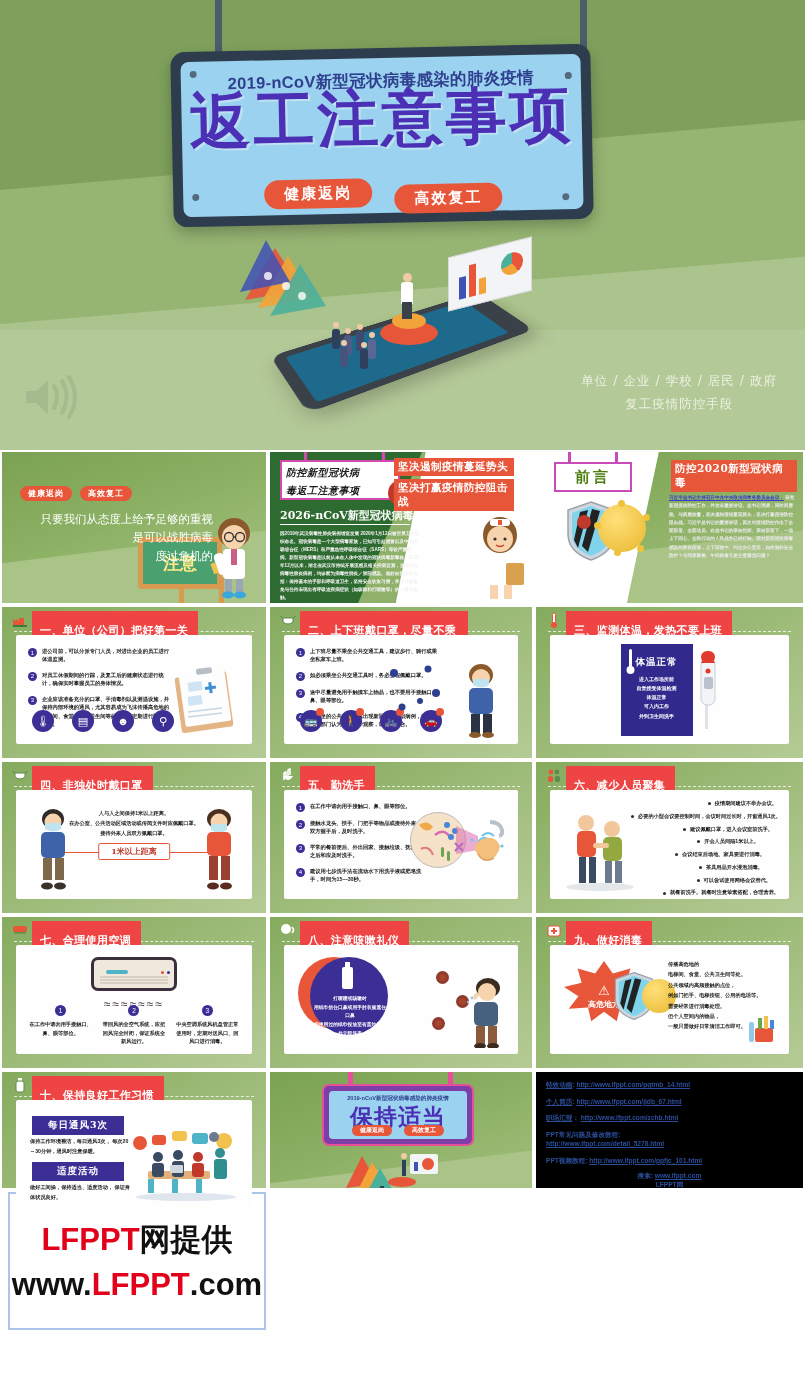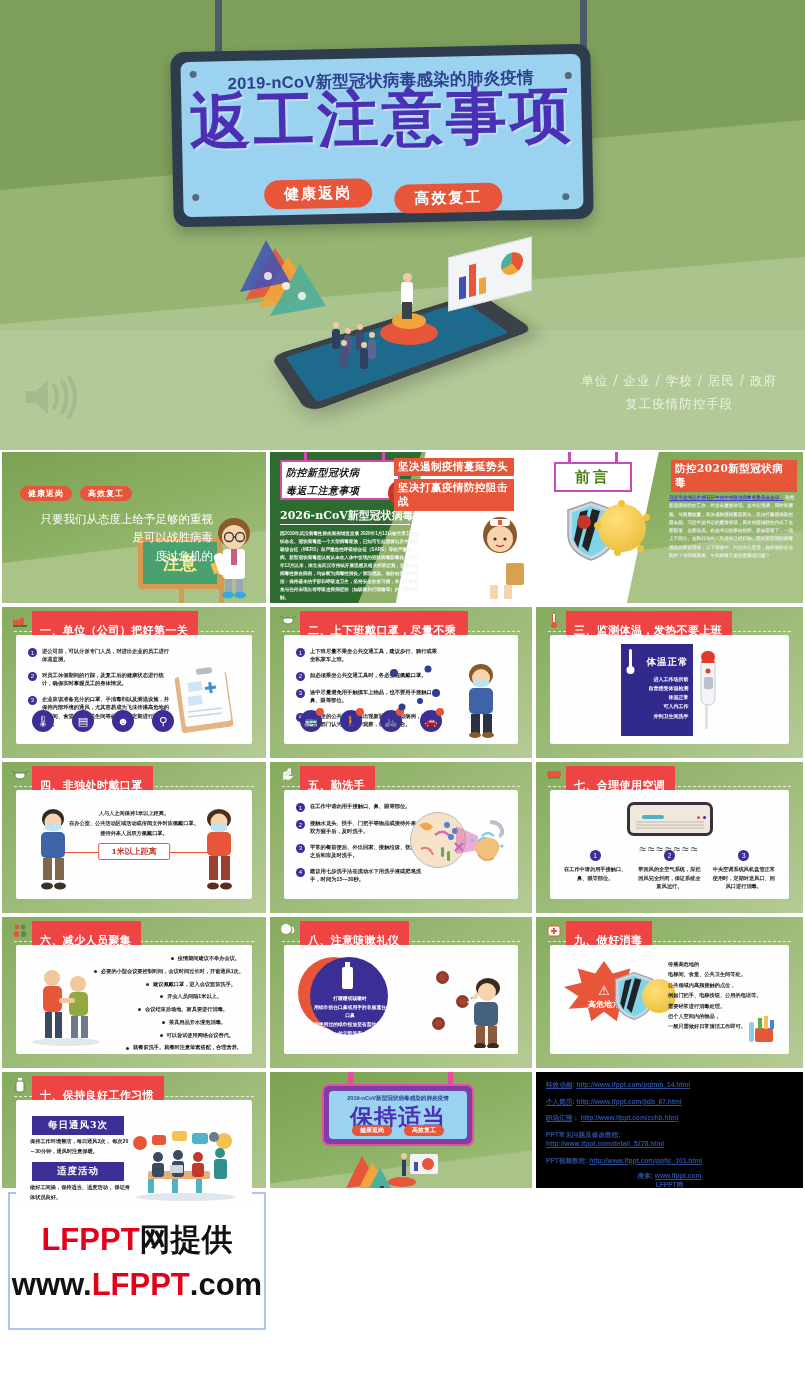--- a/index.html
+++ b/index.html
@@ -201,21 +201,21 @@
   .round-icon{width:22px; height:22px; border-radius:50%; background:#3b2f96; position:relative;
               display:flex; align-items:center; justify-content:center; color:#fff; font-size:11px;}
   .badge-dot{position:absolute; right:-2px; top:-2px; width:8px; height:8px; border-radius:50%;
              background:#e8563a; color:#fff; font-size:5px; display:flex; align-items:center; justify-content:center;}
 
   .clipboard{position:absolute; right:10px; bottom:10px; width:74px; height:68px;}
   .boy-mask{position:absolute; right:14px; bottom:6px; width:46px; height:76px;}
 
   
   .temp-wrap{position:absolute; inset:0; display:flex; align-items:center; justify-content:center; gap:6px;}
-  .temp-card{width:72px; height:92px; padding:6px 4px; color:#fff; text-align:right; position:relative;}
+  .temp-card{width:72px; height:92px; padding:6px 4px; color:#fff; text-align:center; position:relative;}
   .temp-card.blue{background:#312a8c;} .temp-card.red{background:#e8563a;}
   .temp-card h4{font-size:9.5px; margin:6px 0 6px; letter-spacing:1px;
                 font-family:"DejaVu Serif","Liberation Serif",serif;}
   .temp-card p{font-size:5px; line-height:1.85; font-weight:bold;}
   .thermo-glyph{position:absolute; left:5px; top:5px; width:9px; height:26px;}
   .thermometer{width:20px; height:86px; position:relative;}
 
   
   .dist-text{position:absolute; left:50%; top:18px; transform:translateX(-50%); width:150px;
              text-align:center; font-size:5.2px; line-height:1.95; color:#1b1b1b; font-weight:bold;}
@@ -760,57 +760,20 @@
           </svg>
         </div>
       </div>
     </div>
 
     <div class="cell">
       <div class="sc-bg"></div>
       <div class="sc-head">
         <span class="sc-icon">
           <svg width="16" height="16" viewBox="0 0 16 16">
-              <rect x="1" y="4" width="14" height="6" rx="2" fill="#e8563a"></rect>
-              <rect x="2" y="10" width="12" height="1.5" fill="#5c8c4a"></rect>
-            </svg>
-        </span>
-        <span class="sc-title">七、合理使用空调</span>
-      </div>
-      <div class="sc-dash"></div>
-      <div class="sc-card">
-        <div class="ac-unit">
-          <span class="ac-led"></span>
-          <span class="ac-vent"></span>
-          <span style="position:absolute;right:10px;top:11px;width:3px;height:3px;border-radius:50%;background:#e8563a;"></span>
-          <span style="position:absolute;right:4px;top:11px;width:3px;height:3px;border-radius:50%;background:#3b2f96;"></span>
-        </div>
-        <div class="ac-waves">≈≈≈≈≈≈≈</div>
-        <div class="ac-cols">
-          <div class="ac-col">
-            <span class="n">1</span>
-            <p>在工作中请勿用手接触口、鼻、眼等部位。</p>
-          </div>
-          <div class="ac-col">
-            <span class="n">2</span>
-            <p>带回风的全空气系统，应把回风完全封闭，保证系统全新风运行。</p>
-          </div>
-          <div class="ac-col">
-            <span class="n">3</span>
-            <p>中央空调系统风机盘管正常使用时，定期对送风口、回风口进行消毒。</p>
-          </div>
-        </div>
-      </div>
-    </div>
-
-    <div class="cell">
-      <div class="sc-bg"></div>
-      <div class="sc-head">
-        <span class="sc-icon">
-          <svg width="16" height="16" viewBox="0 0 16 16">
               <circle cx="5" cy="5" r="2.4" fill="#e8563a"></circle>
               <circle cx="11" cy="5" r="2.4" fill="#5c8c4a"></circle>
               <rect x="2" y="9" width="5" height="6" rx="2" fill="#e8563a"></rect>
               <rect x="9" y="9" width="5" height="6" rx="2" fill="#5c8c4a"></rect>
             </svg>
         </span>
         <span class="sc-title">六、减少人员聚集</span>
       </div>
       <div class="sc-dash"></div>
       <div class="sc-card">
@@ -855,20 +818,57 @@
             <circle cx="26" cy="12" r="8" fill="#f2c79c"></circle>
             <rect x="17" y="20" width="19" height="26" rx="5" fill="#e8563a"></rect>
             <rect x="19" y="46" width="7" height="26" fill="#3a4a63"></rect>
             <rect x="29" y="46" width="7" height="26" fill="#3a4a63"></rect>
             <circle cx="52" cy="18" r="8" fill="#f2c79c"></circle>
             <rect x="43" y="26" width="19" height="24" rx="5" fill="#93a83f"></rect>
             <rect x="45" y="50" width="7" height="22" fill="#6b7a8c"></rect>
             <rect x="55" y="50" width="7" height="22" fill="#6b7a8c"></rect>
             <rect x="33" y="32" width="16" height="5" rx="2.5" fill="#f2c79c"></rect>
           </svg>
+        </div>
+      </div>
+    </div>
+
+    <div class="cell">
+      <div class="sc-bg"></div>
+      <div class="sc-head">
+        <span class="sc-icon">
+          <svg width="16" height="16" viewBox="0 0 16 16">
+              <rect x="1" y="4" width="14" height="6" rx="2" fill="#e8563a"></rect>
+              <rect x="2" y="10" width="12" height="1.5" fill="#5c8c4a"></rect>
+            </svg>
+        </span>
+        <span class="sc-title">七、合理使用空调</span>
+      </div>
+      <div class="sc-dash"></div>
+      <div class="sc-card">
+        <div class="ac-unit">
+          <span class="ac-led"></span>
+          <span class="ac-vent"></span>
+          <span style="position:absolute;right:10px;top:11px;width:3px;height:3px;border-radius:50%;background:#e8563a;"></span>
+          <span style="position:absolute;right:4px;top:11px;width:3px;height:3px;border-radius:50%;background:#3b2f96;"></span>
+        </div>
+        <div class="ac-waves">≈≈≈≈≈≈≈</div>
+        <div class="ac-cols">
+          <div class="ac-col">
+            <span class="n">1</span>
+            <p>在工作中请勿用手接触口、鼻、眼等部位。</p>
+          </div>
+          <div class="ac-col">
+            <span class="n">2</span>
+            <p>带回风的全空气系统，应把回风完全封闭，保证系统全新风运行。</p>
+          </div>
+          <div class="ac-col">
+            <span class="n">3</span>
+            <p>中央空调系统风机盘管正常使用时，定期对送风口、回风口进行消毒。</p>
+          </div>
         </div>
       </div>
     </div>
 
     <div class="cell">
       <div class="sc-bg"></div>
       <div class="sc-head">
         <span class="sc-icon">
           <svg width="16" height="16" viewBox="0 0 16 16">
               <circle cx="6" cy="7" r="5" fill="#fff"></circle>

